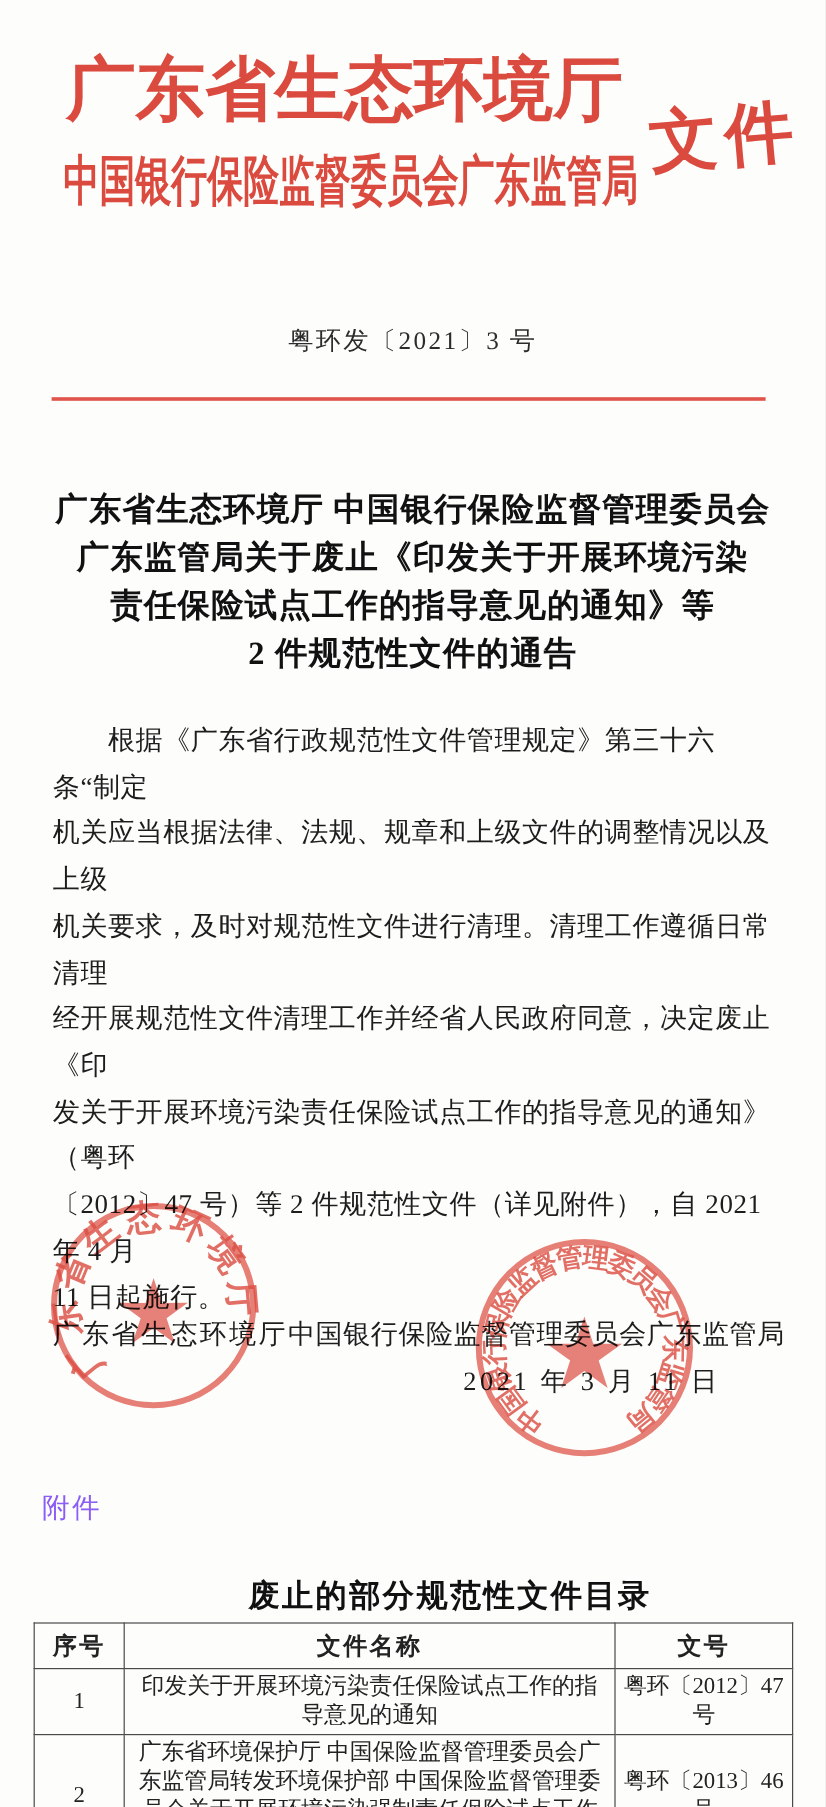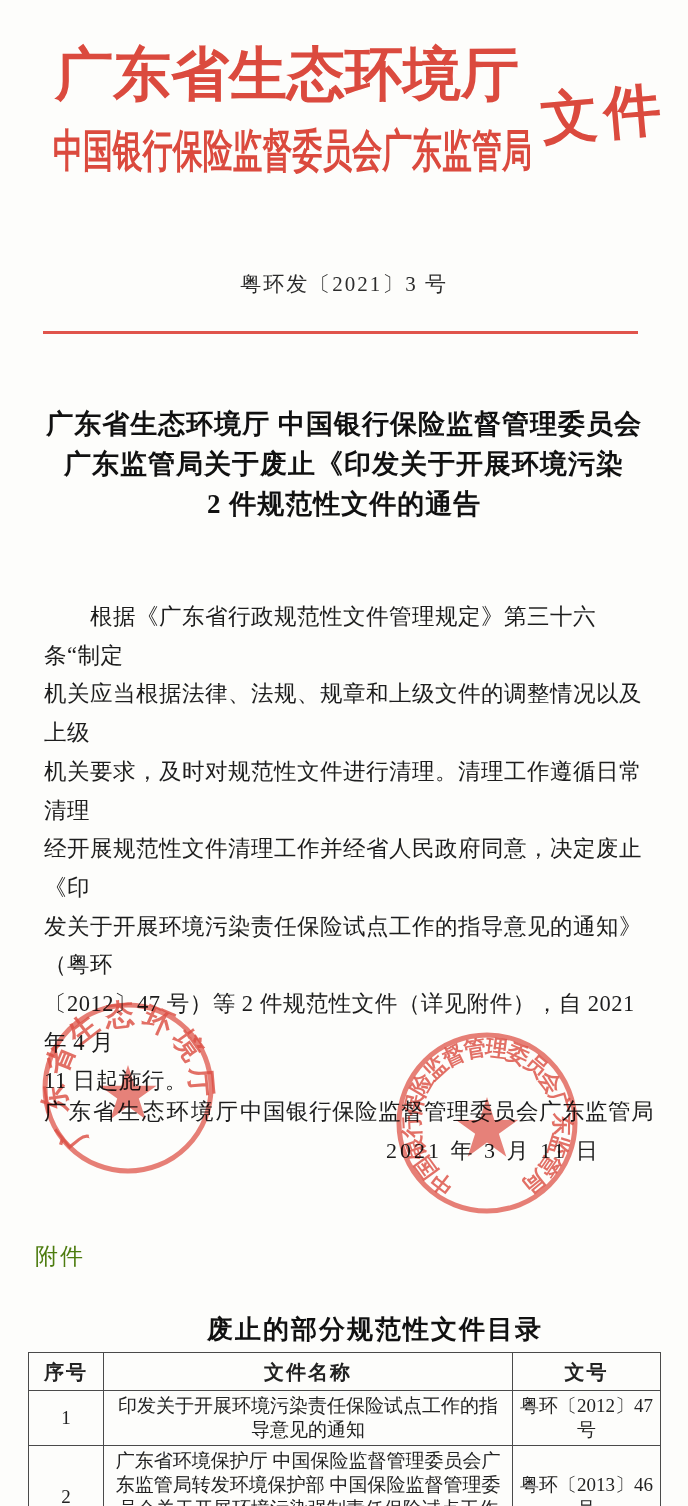--- a/index.html
+++ b/index.html
@@ -61,21 +61,21 @@
   .sig-date{
     position:absolute;left:386px;top:1136px;
     font-size:22px;color:#1d1d1d;letter-spacing:3px;white-space:nowrap;
   }
   .seal{position:absolute;mix-blend-mode:multiply;pointer-events:none;}
   .seal-left{left:38px;top:998px;}
   .seal-right{left:392px;top:1028px;}
   
   .appendix-label{
     position:absolute;left:35px;top:1241px;
-    font-size:23px;color:#4d7c0f;letter-spacing:2px;
+    font-size:23px;color:#8b5cf6;letter-spacing:2px;
   }
   .table-title{
     position:absolute;left:0;top:1312px;width:100%;text-align:center;
     font-size:26px;font-weight:700;color:#111;letter-spacing:2px;margin-left:31px;
   }
   table.doc-table{
     position:absolute;left:28px;top:1352px;width:632px;
     border-collapse:collapse;table-layout:fixed;
     font-size:19px;color:#222;
   }
@@ -97,20 +97,21 @@
   <div class="org1">广东省生态环境厅</div>
   <div class="org2">中国银行保险监督委员会广东监管局</div>
   <div class="doc-label">文件</div>
 
   <div class="doc-number">粤环发〔2021〕3 号</div>
   <div class="red-line"></div>
 
   <div class="title">
     <div>广东省生态环境厅  中国银行保险监督管理委员会</div>
     <div>广东监管局关于废止《印发关于开展环境污染</div>
+    <div>责任保险试点工作的指导意见的通知》等</div>
     <div>2 件规范性文件的通告</div>
   </div>
 
   <div class="body-text">
     <div class="indent">根据《广东省行政规范性文件管理规定》第三十六条“制定</div>
     <div>机关应当根据法律、法规、规章和上级文件的调整情况以及上级</div>
     <div>机关要求，及时对规范性文件进行清理。清理工作遵循日常清理</div>
     <div>经开展规范性文件清理工作并经省人民政府同意，决定废止《印</div>
     <div>发关于开展环境污染责任保险试点工作的指导意见的通知》（粤环</div>
     <div>〔2012〕47 号）等 2 件规范性文件（详见附件），自 2021 年 4 月</div>

